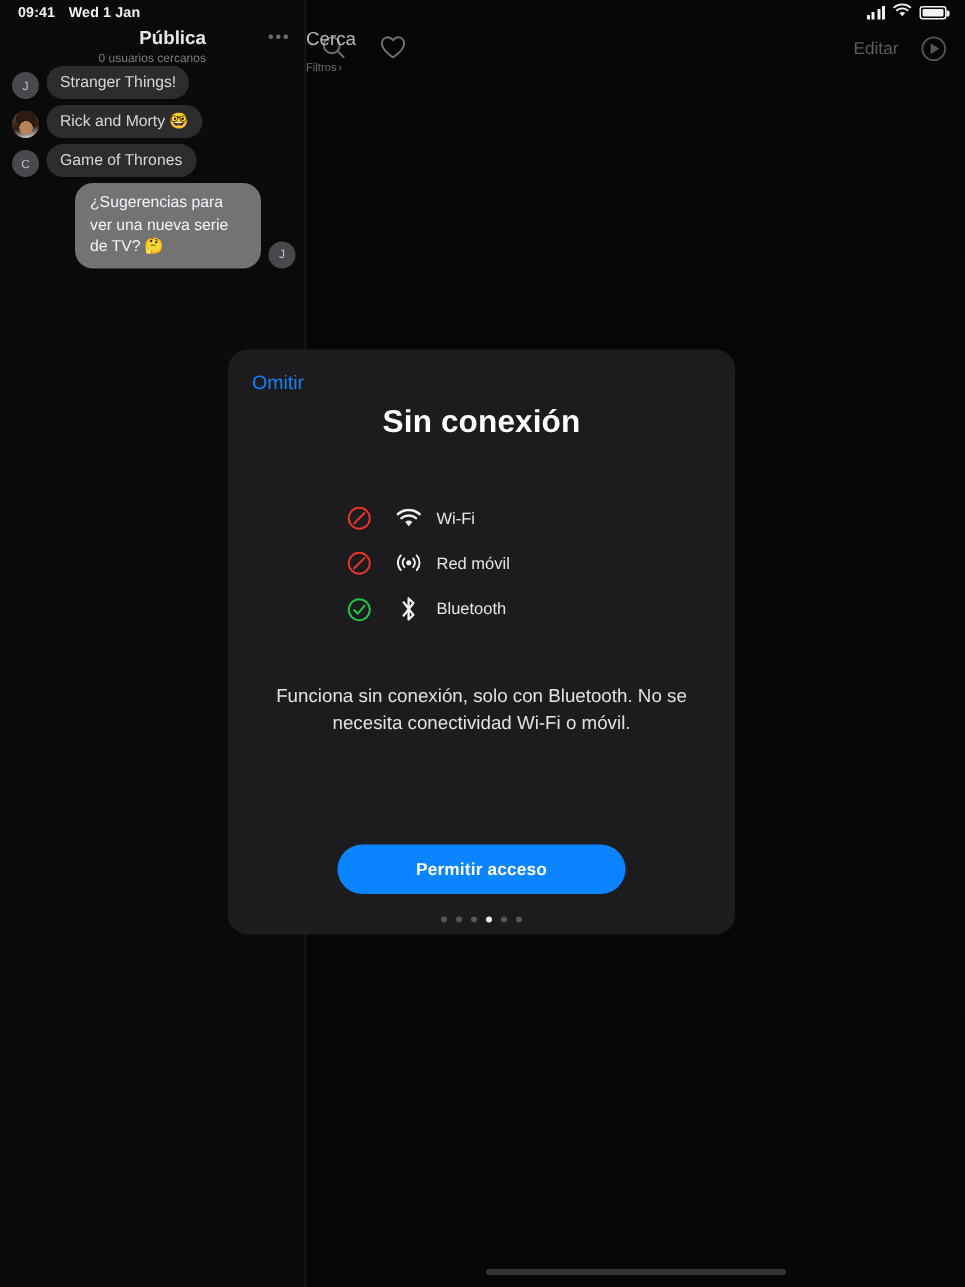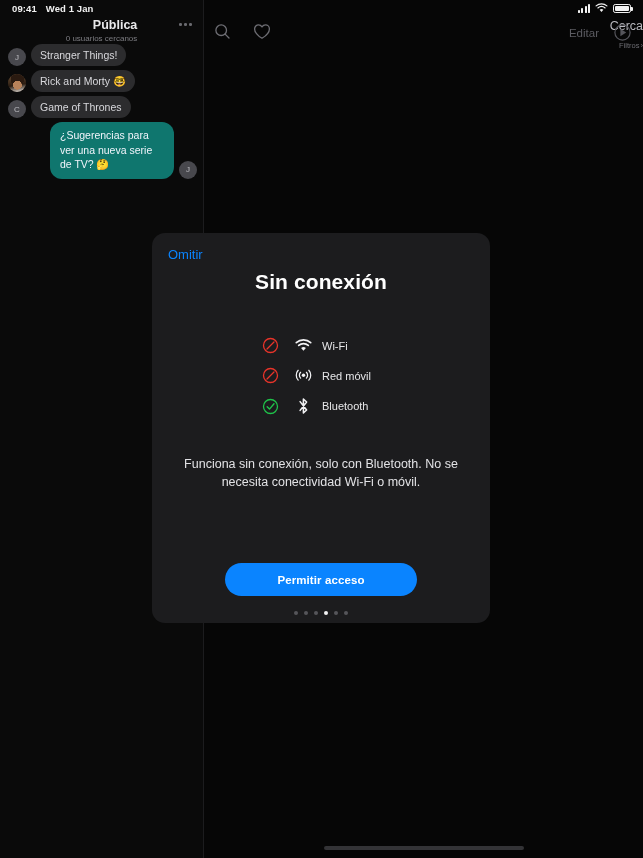--- a/index.html
+++ b/index.html
@@ -77,37 +77,37 @@
     background:
       radial-gradient(circle at 52% 62%, #b9835a 0 30%, rgba(185,131,90,0) 31%),
       radial-gradient(circle at 52% 30%, #2a1a10 0 42%, rgba(42,26,16,0) 43%),
       linear-gradient(170deg, #6e5136 0%, #2b1d12 60%, #efe9e2 100%);
   }
   .bubble {
     background:#2c2c2e; color:#d8d8dc; font-size:10.5px; line-height:13px;
     border-radius:11px; padding:4.5px 9px; max-width:150px;
   }
   .bubble.blue {
-    background:#0f766e; color:#f0f4fb; border-radius:12px;
+    background:#737373; color:#f0f4fb; border-radius:12px;
     padding:6px 10px 7px 10px; max-width:124px; line-height:14.5px;
   }
 
   
   .right-panel {
     position:absolute; left:204px; top:0; width:439px; height:858px;
     background:#060606;
   }
   .right-header {
     position:absolute; top:16px; left:0; width:439px; height:32px;
   }
   .rh-icons { position:absolute; left:8px; top:5px; display:flex; gap:18px; align-items:center; }
   .ico { width:21px; height:21px; display:flex; align-items:center; justify-content:center; }
   .ico svg { display:block; }
   .rh-center {
-    position:absolute; left:0; right:0; top:2px; text-align:right; pointer-events:none;
+    position:absolute; left:0; right:0; top:2px; text-align:left; pointer-events:none;
   }
   .rh-title { color:#b9b9be; font-size:12.5px; line-height:16px; font-weight:400; }
   .rh-filters {
     color:#6d6d73; font-size:7.5px; line-height:10px;
     display:inline-flex; align-items:center; gap:1px; pointer-events:auto;
   }
   .rh-right {
     position:absolute; right:10px; top:6px; display:flex; align-items:center; gap:13px;
   }
   .rh-edit { color:#5c5c62; font-size:11.5px;text-align:center; }
@@ -126,21 +126,21 @@
   .modal-skip {
     position:absolute; left:13px; top:12px;
     color:#0a84ff; font-size:13px; padding:2px 3px;
   }
   .modal-title {
     position:absolute; top:37px; left:0; width:338px; text-align:center;
     color:#fff; font-size:21px; font-weight:bold; letter-spacing:.1px;
   }
   .conn-list {
     position:absolute; top:104px; left:0; width:338px;
-    display:flex; flex-direction:column; align-items:center; gap:13px;margin-left:31px;
+    display:flex; flex-direction:column; align-items:center; gap:13px;
   }
   .conn-row { display:flex; align-items:center; gap:0; width:180px; }
   .conn-status { width:26px; display:flex; align-items:center; justify-content:flex-start; }
   .conn-ico { width:30px; display:flex; align-items:center; justify-content:center; }
   .conn-label { color:#e6e6e8; font-size:11px; margin-left:4px; }
   .modal-desc {
     position:absolute; top:222px; left:30px; width:278px; text-align:center;
     color:#e2e2e5; font-size:12.5px; line-height:18px;
   }
   .modal-btn {

